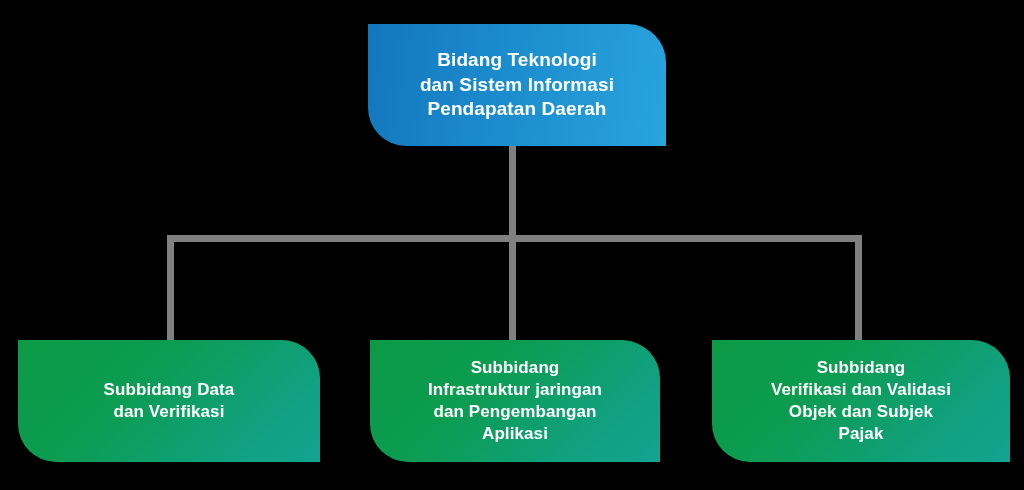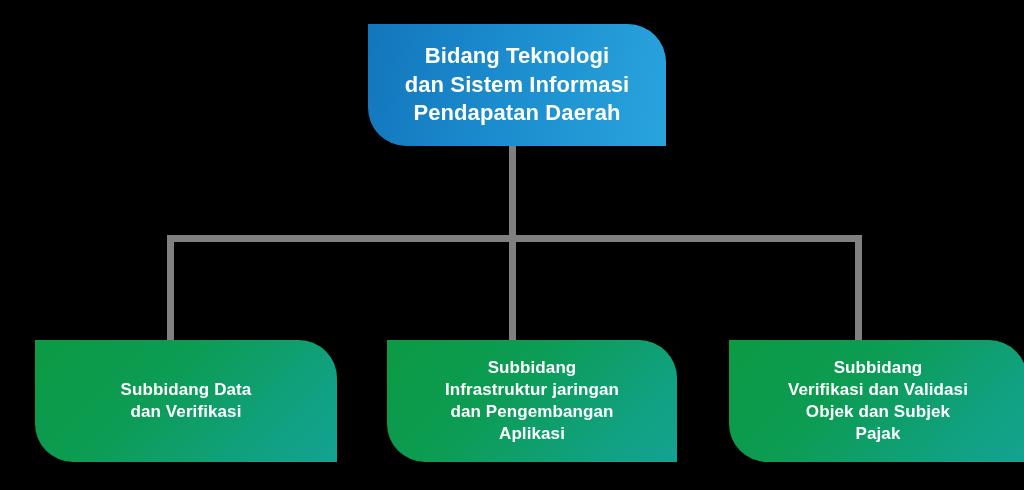--- a/index.html
+++ b/index.html
@@ -33,27 +33,26 @@
     color: #ffffff;
     font-weight: bold;
     line-height: 1.30;
     letter-spacing: 0.1px;
     
     border-radius: 0 38px 0 38px;
   }
 
   .node-root {
     background: linear-gradient(100deg, #1376bd 0%, #1b8ccd 45%, #29a4dd 100%);
-    font-size: 22px;
+    font-size: 19px;
   }
 
   .node-child {
     background: linear-gradient(135deg, #0c9a44 0%, #0c9c52 38%, #11a183 80%, #13a391 100%);
     font-size: 17px;
-    margin-left: 17px;
   }
 
   .node-label {
     display: block;
     padding: 0 14px;
     white-space: pre-line;
   }
 </style>
 </head>
 <body>

